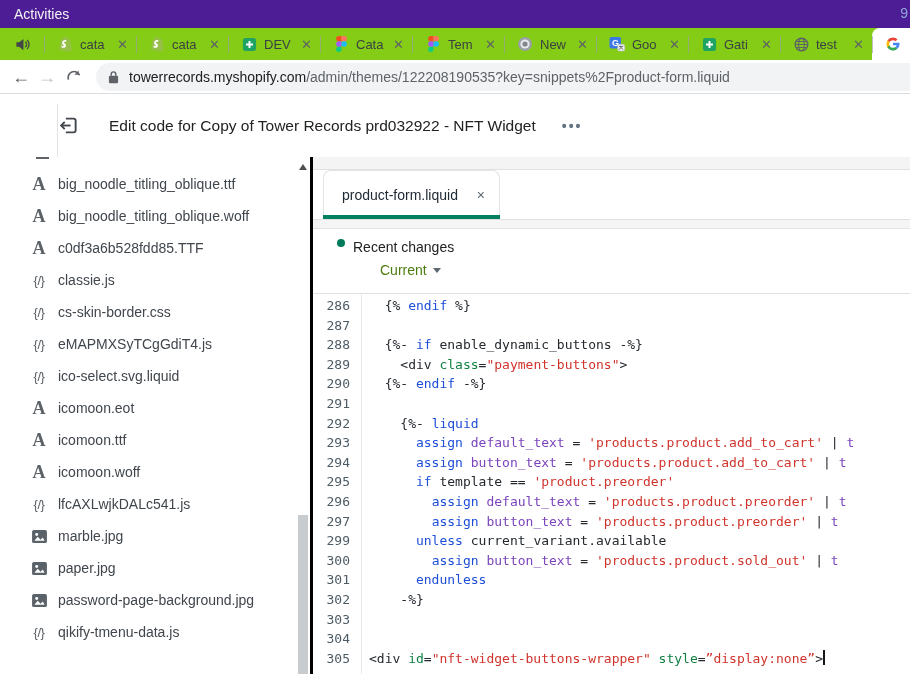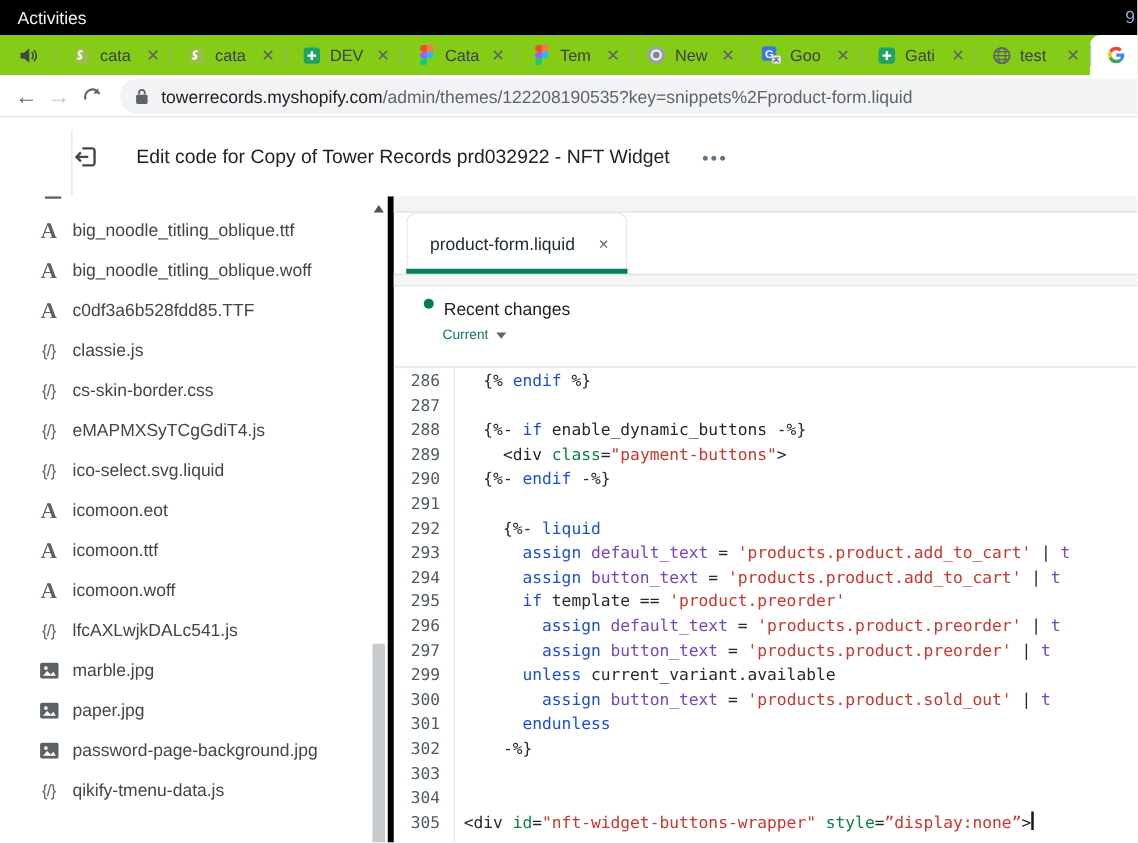--- a/index.html
+++ b/index.html
@@ -1,21 +1,21 @@
 <!DOCTYPE html>
 <html><head>
 <meta charset="utf-8">
 <style>
   html,body{margin:0;padding:0;}
   body{
     width:910px;height:674px;overflow:hidden;background:#fff;
     font-family:"Liberation Sans",sans-serif;position:relative;
   }
   
-  .ubar{height:28px;background:#000000;color:#f2f2f2;display:flex;align-items:center;position:relative;}
+  .ubar{height:28px;background:#4c1d95;color:#f2f2f2;display:flex;align-items:center;position:relative;}
   .ubar .activities{font-size:14px;margin-left:14px;}
   .ubar .appgroup{display:flex;align-items:center;margin-left:62px;gap:7px;}
   .ubar .appname{font-size:14.5px;}
   .ubar .dcaret{width:0;height:0;border-left:5px solid transparent;border-right:5px solid transparent;border-top:6px solid #e8e8e8;margin-left:2px;}
   .ubar .clock{position:absolute;right:2px;top:5px;font-size:14px;color:#8fa8d8;white-space:nowrap;}
   
   .tabstrip{height:32px;background:#84cc16;display:flex;align-items:stretch;overflow:hidden;}
   .speaker{width:44px;display:flex;align-items:center;justify-content:center;flex:none;}
   .ctab{width:92px;box-sizing:border-box;display:flex;align-items:center;padding:0 8px 0 13px;position:relative;flex:none;cursor:default;}
   .ctab::before{content:"";position:absolute;left:0;top:8px;height:17px;width:1px;background:#9aa0a6;opacity:.65;}
@@ -45,34 +45,34 @@
   .filelist{padding-top:11px;}
   .fitem{height:32px;display:flex;align-items:center;padding-left:28px;cursor:pointer;}
   .ficon{width:22px;flex:none;display:flex;justify-content:center;align-items:center;color:#5a6268;}
   .ficon.fa{font-family:"Liberation Serif",serif;font-weight:bold;font-size:18px;}
   .ficon.fc{font-size:13px;letter-spacing:-0.5px;}
   .flabel{margin-left:8px;font-size:14px;color:#40464c;white-space:nowrap;}
   .sscroll{position:absolute;right:0;top:0;bottom:0;width:15px;}
   .sarrow{width:0;height:0;border-left:4.5px solid transparent;border-right:4.5px solid transparent;border-bottom:6px solid #505050;margin:7px auto 0;}
   .sthumb{position:absolute;left:2.5px;top:358px;width:10px;height:160px;background:#c9ccce;}
   
-  .editor{flex:1;min-width:0;border-left:5px solid #000000;display:flex;flex-direction:column;background:#fff;}
+  .editor{flex:1;min-width:0;border-left:3px solid #000000;display:flex;flex-direction:column;background:#fff;}
   .estrip{height:12px;background:#f4f4f4;border-bottom:1px solid #e1e1e1;flex:none;}
   .etabrow{height:49px;border-bottom:1px solid #e0e0e0;display:flex;align-items:stretch;padding-left:10px;flex:none;}
   .etab{width:177px;box-sizing:border-box;position:relative;background:#fff;border:1px solid #e4e4e4;border-bottom:none;border-radius:8px 8px 0 0;display:flex;align-items:center;justify-content:space-between;padding:0 14px 0 18px;}
   .etab::after{content:"";position:absolute;left:-1px;right:-1px;bottom:0;height:4px;background:#008060;}
   .etabname{font-size:14px;color:#212b36;}
   .etabclose{color:#5c6770;font-size:14px;cursor:pointer;}
   .egraystrip{height:8px;background:#f5f5f5;border-bottom:1px solid #e3e3e3;flex:none;}
   .erecent{height:54px;box-sizing:content-box;border-bottom:1px solid #e0e0e0;padding:10px 0 0 24px;flex:none;}
   .rcrow{display:flex;gap:8px;}
   .rcdot{width:8px;height:8px;border-radius:50%;background:#007a5a;}
   .rclabel{font-size:14px;color:#202223;}
   .currow{margin:7px 0 0 15px;display:flex;align-items:center;gap:6px;cursor:pointer;}
-  .curlabel{font-size:11px;color:#0f766e;}
+  .curlabel{font-size:14px;color:#4d7c0f;margin-left:28px;}
   .curcaret{width:0;height:0;border-left:4px solid transparent;border-right:4px solid transparent;border-top:5px solid #5c6770;}
   .ecode{flex:1;position:relative;overflow:hidden;padding-top:2px;font-family:"DejaVu Sans Mono",monospace;font-size:13px;}
   .gline{position:absolute;left:48px;top:0;bottom:0;width:1px;background:#e8e8e8;}
   .crow{display:flex;height:19.6px;line-height:19.6px;white-space:pre;}
   .cnum{width:48px;flex:none;text-align:right;padding-right:11px;box-sizing:border-box;color:#4d5b64;}
   .ctext{padding-left:8px;flex:1;overflow:hidden;position:relative;}
   .tok-k{color:#1d4ed8;font-weight:normal;}
   .tok-a{color:#108043;}
   .tok-s{color:#d0342c;}
   .tok-v{color:#7b44bd;}

